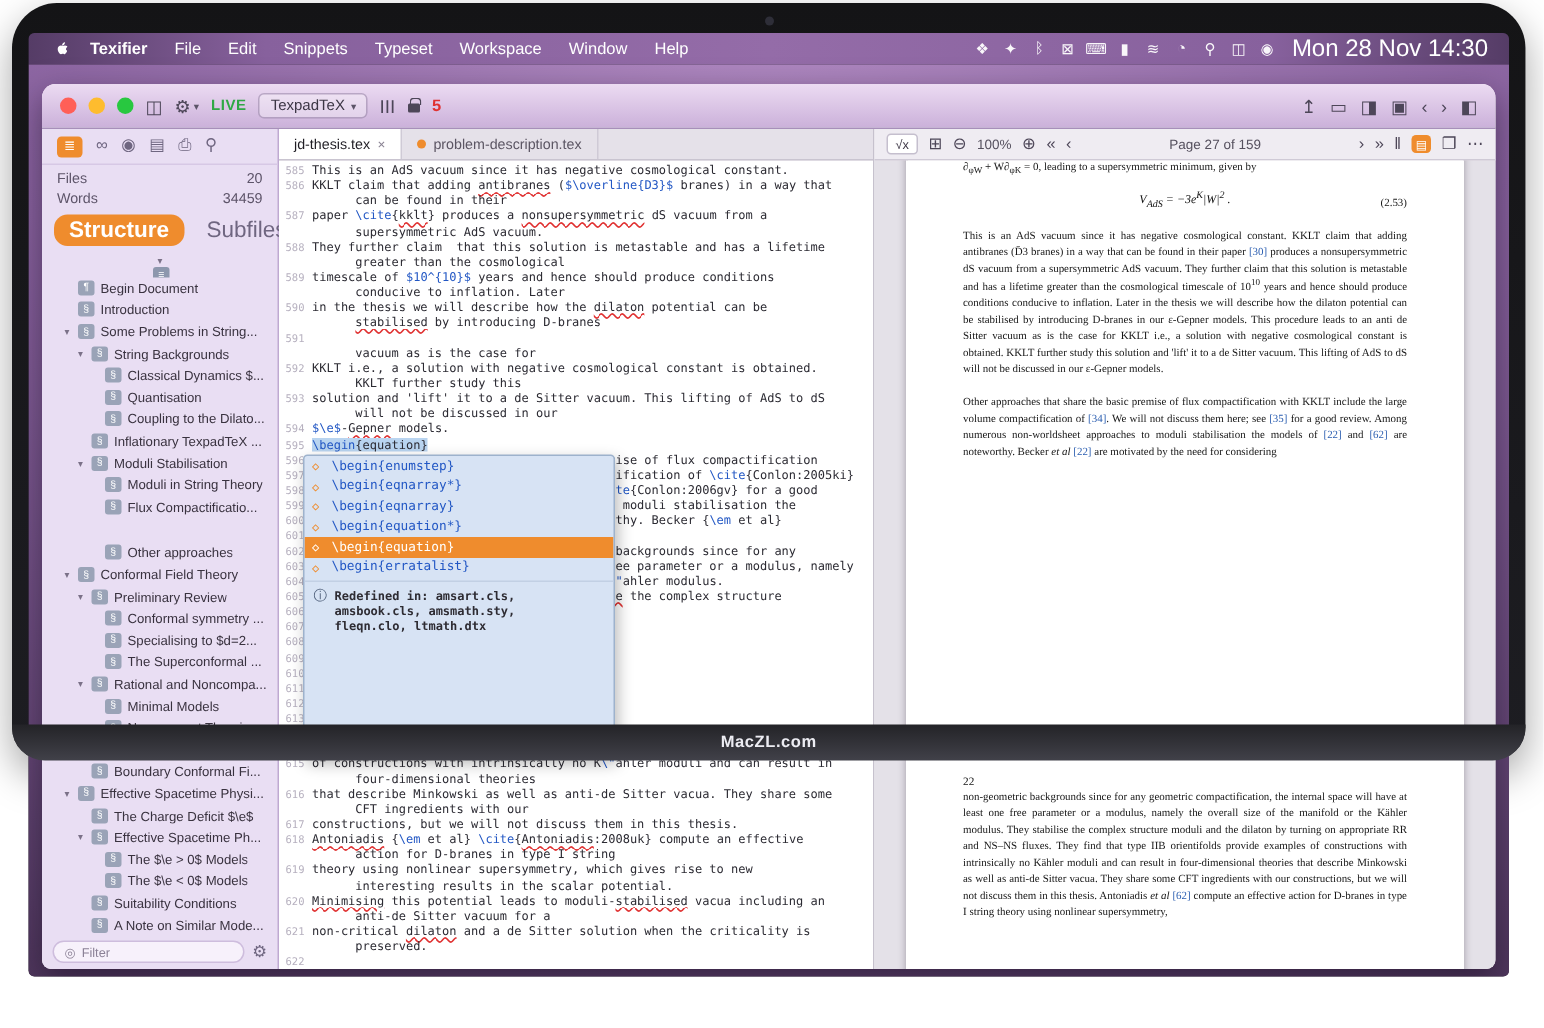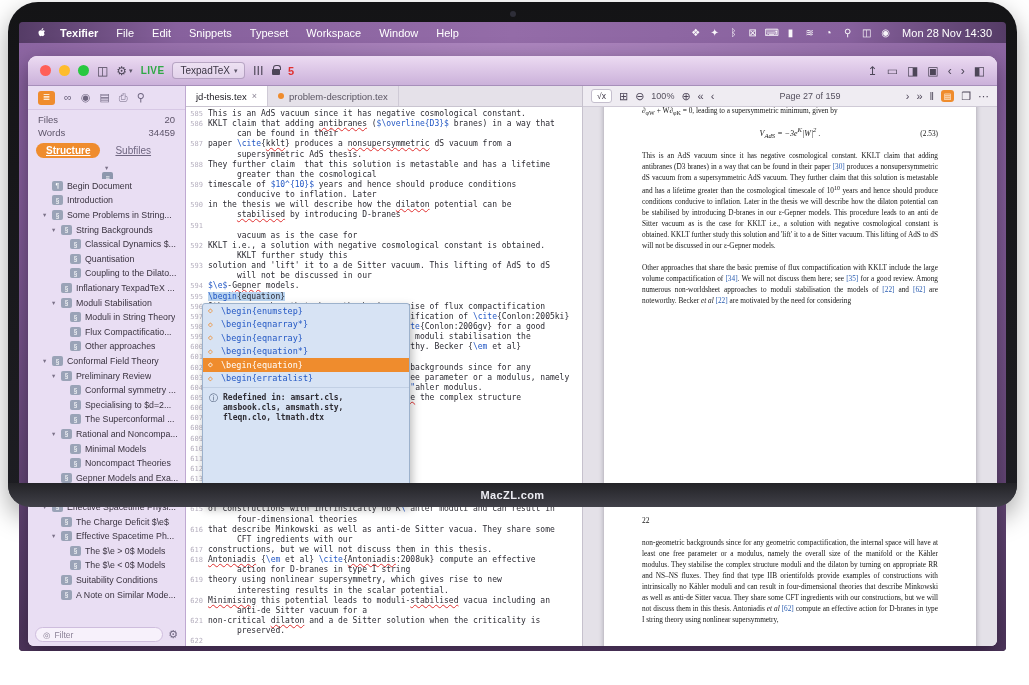--- a/index.html
+++ b/index.html
@@ -15,21 +15,21 @@
 
   
   .menubar{height:21px;background:linear-gradient(90deg,#553c66,#87619d 16%,#946ca8 50%,#87619d 84%,#553c66);display:flex;align-items:center;padding:0 14px;color:#fff;font-size:11px;}
   .apple{width:16px;display:flex;align-items:center;justify-content:center;margin-right:2px;}
   .apple svg{width:11px;height:13px;fill:#fff;}
   .menu-items{display:flex;align-items:center;}
   .menu-item{padding:0 9px;white-space:nowrap;}
   .menu-item.bold{font-weight:bold;}
   .mb-right{margin-left:auto;display:flex;align-items:center;gap:2px;}
   .status-icon{width:17px;text-align:center;font-size:10px;color:#fff;opacity:.95;}
-  .clock{padding-left:8px;white-space:nowrap;font-size:11px;}
+  .clock{padding-left:8px;white-space:nowrap;font-size:16px;}
 
   
   .desktop{position:absolute;top:21px;left:0;right:0;bottom:0;background:radial-gradient(130% 150% at 50% -10%,#b38cc4 0%,#8a63a0 42%,#573d66 78%,#37253f 100%);}
   .window{position:absolute;left:9px;right:9px;top:13px;bottom:5px;border-radius:9px 9px 6px 6px;overflow:hidden;background:#fff;box-shadow:0 8px 22px rgba(15,5,25,.5);display:flex;flex-direction:column;}
 
   .titlebar{height:30px;flex:none;background:linear-gradient(#ecdbf2,#cbb1da);display:flex;align-items:center;padding:0 12px;gap:8px;border-bottom:1px solid #a78fba;font-size:11px;color:#3c3645;}
   .tl{width:11px;height:11px;border-radius:50%;flex:none;}
   .tl.red{background:#ff5f57;}.tl.yellow{background:#febc2e;}.tl.green{background:#28c840;}
   .tb-icon{color:#4d4658;font-size:12px;line-height:1;}
   .tb-icon.cols{font-size:9px;letter-spacing:1px;font-weight:bold;}
@@ -45,21 +45,21 @@
   .main{display:flex;flex:1;min-height:0;}
 
   
   .sidebar{width:158px;flex:none;background:#e9def3;border-right:1px solid #bfa9d1;display:flex;flex-direction:column;min-height:0;}
   .sb-icons{height:24px;flex:none;display:flex;align-items:center;gap:9px;padding:0 10px;border-bottom:1px solid #d7c8e5;}
   .sb-icon{color:#6f6680;font-size:11px;line-height:1;}
   .sb-icon.active{background:#ef8c2d;color:#fff;width:17px;height:14px;border-radius:3px;display:flex;align-items:center;justify-content:center;font-size:9px;}
   .sb-stats{padding:3px 10px 1px;flex:none;}
   .sb-stat{display:flex;justify-content:space-between;height:13px;align-items:center;font-size:9.5px;color:#5d5469;}
   .sb-tabs{display:flex;gap:5px;padding:3px 8px 4px;flex:none;}
-  .sb-tab{font-size:10px;color:#6f6680;padding:2px 10px;border-radius:9px;text-decoration:underline;}
+  .sb-tab{font-size:15px;color:#6f6680;padding:2px 10px;border-radius:9px;}
   .sb-tab.active{background:#ef8c2d;color:#fff;font-weight:bold;}
   .tree{flex:1;overflow:hidden;padding:2px 0 0 6px;}
   .trow{display:flex;align-items:center;height:14.6px;font-size:8.8px;color:#39323f;white-space:nowrap;overflow:hidden;}
   .chev{width:9px;flex:none;font-size:6.5px;color:#7b7188;}
   .ticon{width:11px;height:10px;border-radius:2px;background:#9aa3b7;color:#fff;font-size:7px;display:flex;align-items:center;justify-content:center;margin-right:4px;flex:none;}
   .ticon.toc{background:#8d97ad;}
   .tlabel{overflow:hidden;text-overflow:clip;}
   .tbadge{margin-left:auto;margin-right:8px;font-size:8.5px;color:#8b8196;flex:none;}
   .sb-bottom{flex:none;display:flex;align-items:center;gap:5px;padding:2px 7px 4px;}
   .sb-filter{flex:1;display:flex;align-items:center;gap:4px;background:#f7f1fb;border:1px solid #cebddd;border-radius:9px;padding:1px 7px;font-size:8.5px;color:#8b8196;height:15px;}
@@ -103,21 +103,21 @@
   .page{width:372px;flex:none;background:#fff;box-shadow:0 1px 5px rgba(30,20,40,.35);}
   .page1{height:391px;margin-top:-8px;padding:6px 38px 0;}
   .page2{height:230px;margin-top:12px;padding:14px 38px 0;}
   .ptext{font-family:"Liberation Serif",serif;font-size:7.3px;line-height:11px;text-align:justify;color:#161616;}
   .intro{margin-bottom:4px;}
   .eqrow{display:grid;grid-template-columns:1fr auto 1fr;align-items:center;margin:7px 0 10px;font-family:"Liberation Serif",serif;}
   .eq{font-style:italic;font-size:8px;color:#141414;}
   .eqno{justify-self:end;font-size:7.3px;color:#161616;}
   .para{margin-bottom:11px;}
   .ref{color:#2a5db0;}
-  .pageno{font-family:Liberation Serif, serif;font-size:7.5px;color:#161616;margin-bottom:12px;}
+  .pageno{font-family:Liberation Serif, serif;font-size:7.5px;color:#161616;}
 </style>
 </head>
 <body>
 
 <div class="laptop">
   <div class="camera"></div>
   <div class="screen">
 
     <div class="menubar">
       <span class="apple">
@@ -262,21 +262,21 @@
                 <div class="trow" style="padding-left: 27px;">
                   <span class="chev"></span>
                   <span class="ticon">§</span>
                   <span class="tlabel">Moduli in String Theory</span>
                 </div>
                 <div class="trow" style="padding-left: 27px;">
                   <span class="chev"></span>
                   <span class="ticon">§</span>
                   <span class="tlabel">Flux Compactificatio...</span>
                 </div>
-                <div class="trow" style="padding-left: 27px;">
+                <div class="trow" style="padding-left: 27px; margin-top: 16px;">
                   <span class="chev"></span>
                   <span class="ticon">§</span>
                   <span class="tlabel">Other approaches</span>
                 </div>
                 <div class="trow" style="padding-left: 9px;">
                   <span class="chev">▾</span>
                   <span class="ticon">§</span>
                   <span class="tlabel">Conformal Field Theory</span>
                 </div>
                 <div class="trow" style="padding-left: 18px;">
@@ -379,21 +379,21 @@
                   <span class="dot"></span>
                   <span>problem-description.tex</span>
                 </span>
               </div>
             <div class="codewrap">
               <div class="code">
                   <div class="crow"><span class="lnum">585</span><span class="ctext">This is an AdS vacuum since it has negative cosmological constant.</span></div>
                   <div class="crow"><span class="lnum">586</span><span class="ctext">KKLT claim that adding <span class="miss">antibranes</span> (<span class="math">$<span class="cmd">\overline</span>{D3}$</span> branes) in a way that</span></div>
                   <div class="crow"><span class="lnum"></span><span class="ctext">      can be found in their</span></div>
                   <div class="crow"><span class="lnum">587</span><span class="ctext">paper <span class="cmd">\cite</span>{<span class="miss">kklt</span>} produces a <span class="miss">nonsupersymmetric</span> dS vacuum from a</span></div>
-                  <div class="crow"><span class="lnum"></span><span class="ctext">      supersymmetric AdS thesis.</span></div>
+                  <div class="crow"><span class="lnum"></span><span class="ctext">      supersymmetric AdS vacuum.</span></div>
                   <div class="crow"><span class="lnum">588</span><span class="ctext">They further claim  that this solution is metastable and has a lifetime</span></div>
                   <div class="crow"><span class="lnum"></span><span class="ctext">      greater than the cosmological</span></div>
                   <div class="crow"><span class="lnum">589</span><span class="ctext">timescale of <span class="math">$10^{10}$</span> years and hence should produce conditions</span></div>
                   <div class="crow"><span class="lnum"></span><span class="ctext">      conducive to inflation. Later</span></div>
                   <div class="crow"><span class="lnum">590</span><span class="ctext">in the thesis we will describe how the <span class="miss">dilaton</span> potential can be</span></div>
                   <div class="crow"><span class="lnum"></span><span class="ctext">      <span class="miss">stabilised</span> by introducing D-branes</span></div>
                   <div class="crow"><span class="lnum">591</span></div>
                   <div class="crow"><span class="lnum"></span><span class="ctext">      vacuum as is the case for</span></div>
                   <div class="crow"><span class="lnum">592</span><span class="ctext">KKLT i.e., a solution with negative cosmological constant is obtained.</span></div>
                   <div class="crow"><span class="lnum"></span><span class="ctext">      KKLT further study this</span></div>

